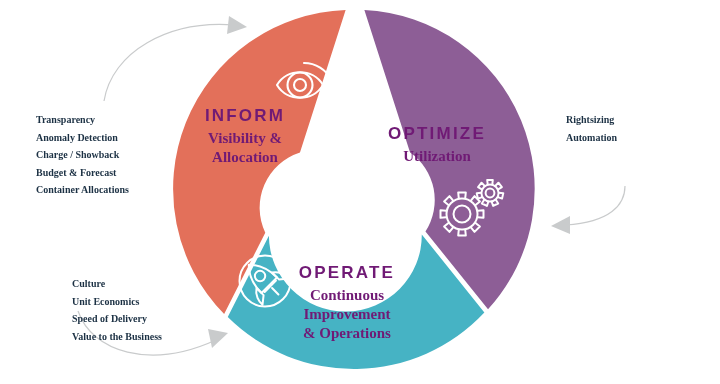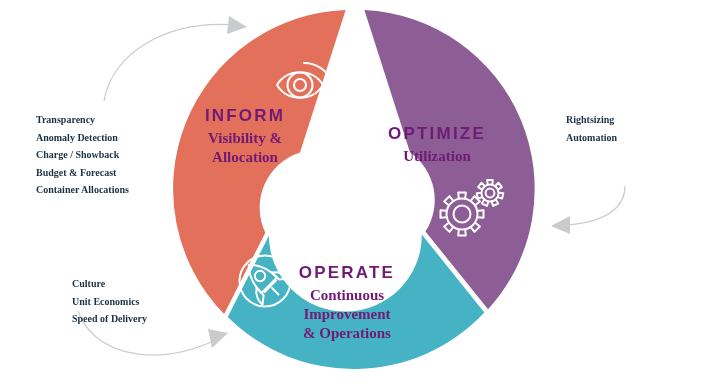--- a/index.html
+++ b/index.html
@@ -180,13 +180,14 @@
 
 <div class="side-text" id="text-optimize">
   <div>Rightsizing</div>
   <div>Automation</div>
 </div>
 
 <div class="side-text" id="text-operate">
   <div>Culture</div>
   <div>Unit Economics</div>
   <div>Speed of Delivery</div>
+  <div>Value to the Business</div>
 </div>
 
 </body></html>

